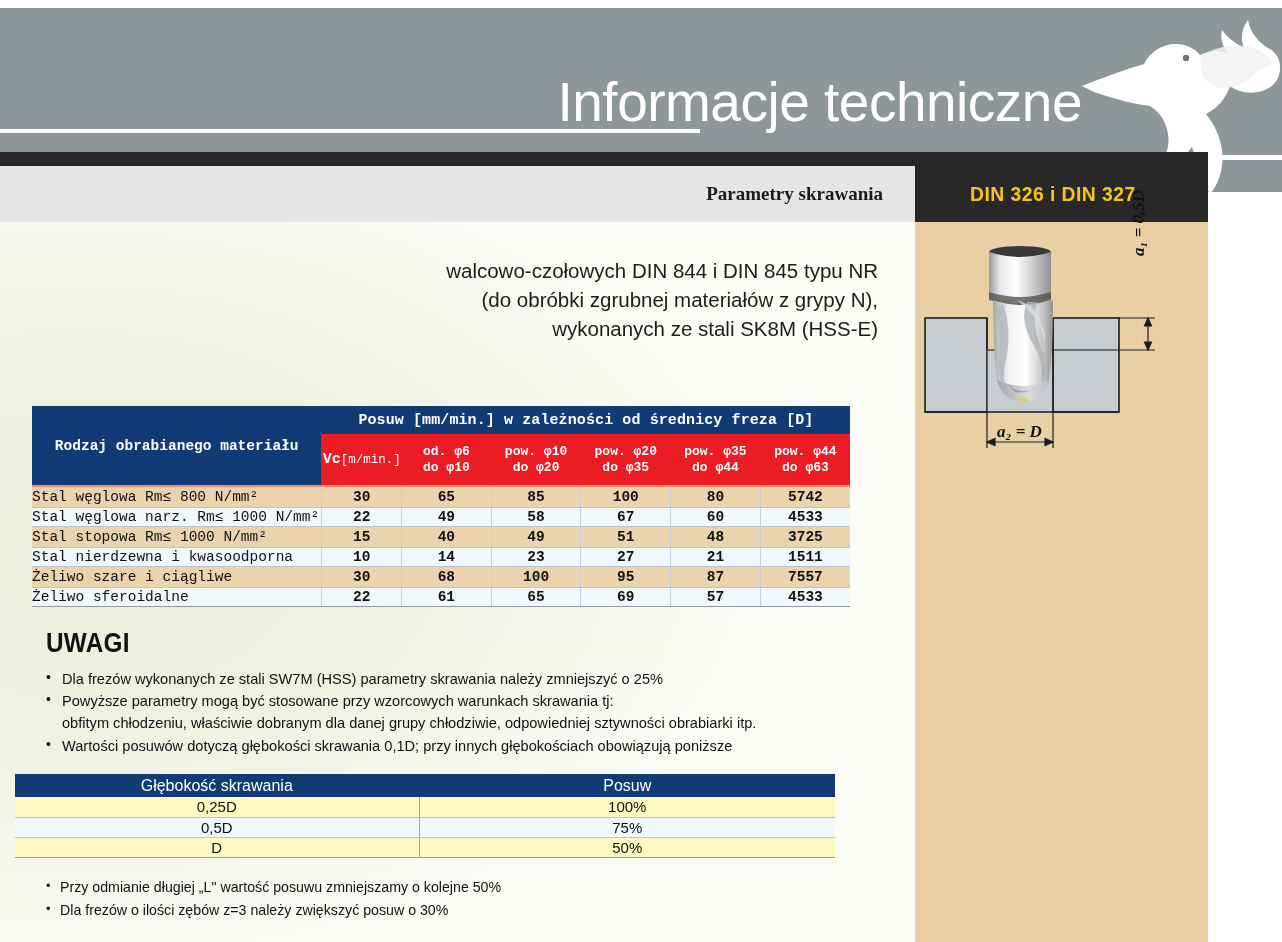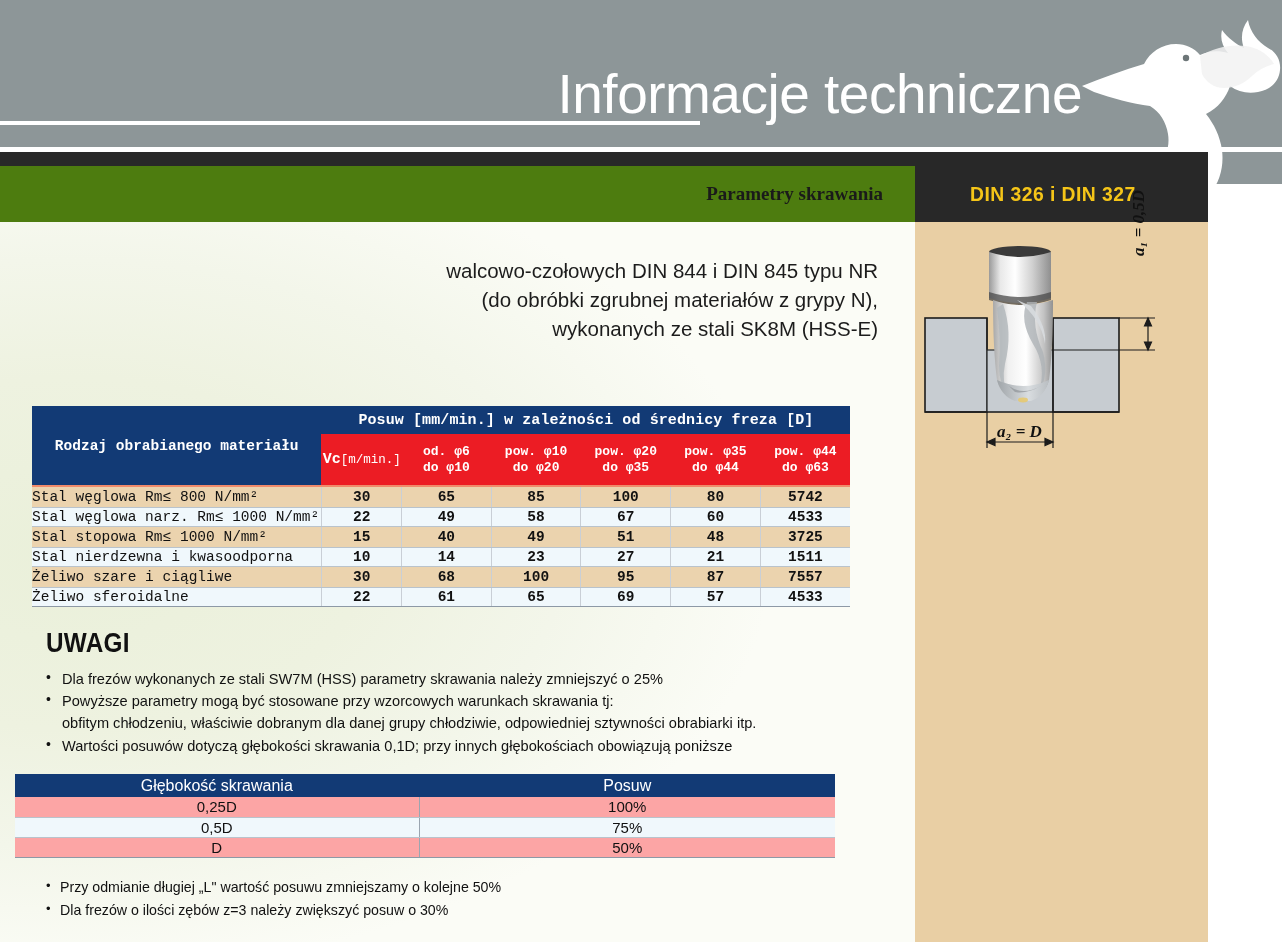--- a/index.html
+++ b/index.html
@@ -6,21 +6,21 @@
   html,body { width:1282px; height:942px; }
   body {
     font-family:"Liberation Sans", sans-serif;
     background:#ffffff;
     position:relative;
     overflow:hidden;
   }
 
   
   #header-band {
-    position:absolute; left:0; top:0; width:1282px; height:184px;
+    position:absolute; left:0; top:8px; width:1282px; height:184px;
     background:#8d9698;
   }
   #header-rule-top {
     position:absolute; left:0; top:121px; width:700px; height:4px;
     background:#ffffff;
   }
   #header-rule-bottom {
     position:absolute; left:0; top:147px; width:1282px; height:5px;
     background:#ffffff;
   }
@@ -36,21 +36,21 @@
   }
 
   
   #dark-bar {
     position:absolute; left:0; top:152px; width:1208px; height:70px;
     background:#282828;
   }
   
   #yellow-bar {
     position:absolute; left:0; top:166px; width:915px; height:56px;
-    background:#4d7c0f;
+    background:#e5e5e5;
   }
   #yellow-bar-label {
     position:absolute; right:32px; top:50%; transform:translateY(-50%);
     font-family:"Liberation Serif", serif;
     font-weight:bold; font-size:19px; color:#1a1a1a;
     white-space:nowrap;
   }
   #din-label {
     position:absolute; left:970px; top:182px;
     font-family:"Liberation Sans", sans-serif;
@@ -143,21 +143,21 @@
   #depth-table th {
     background:#123a75; color:#fff; font-weight:normal;
     font-size:16px; text-align:center; height:23px;
   }
   #depth-table th.right-col { border-left:1px solid #123a75; }
   #depth-table td {
     text-align:center; font-size:15px; color:#111; height:20px;
     border-bottom:1px solid #b9c3cc;
   }
   #depth-table td.right-col { border-left:1px solid #9aa5b0; }
-  #depth-table tr.d-a td { background:#fca5a5; }
+  #depth-table tr.d-a td { background:#fef9c3; }
   #depth-table tr.d-b td { background:#f0f8fc; }
   #depth-table tbody tr:last-child td { border-bottom:1px solid #8d99a6; }
 
   
   #footer-notes {
     position:absolute; left:46px; top:876px; width:820px;
     font-size:14.2px; color:#111; line-height:1.62;
   }
   #footer-notes .bullet-row { position:relative; padding-left:14px; }
   #footer-notes .bullet-row::before {

